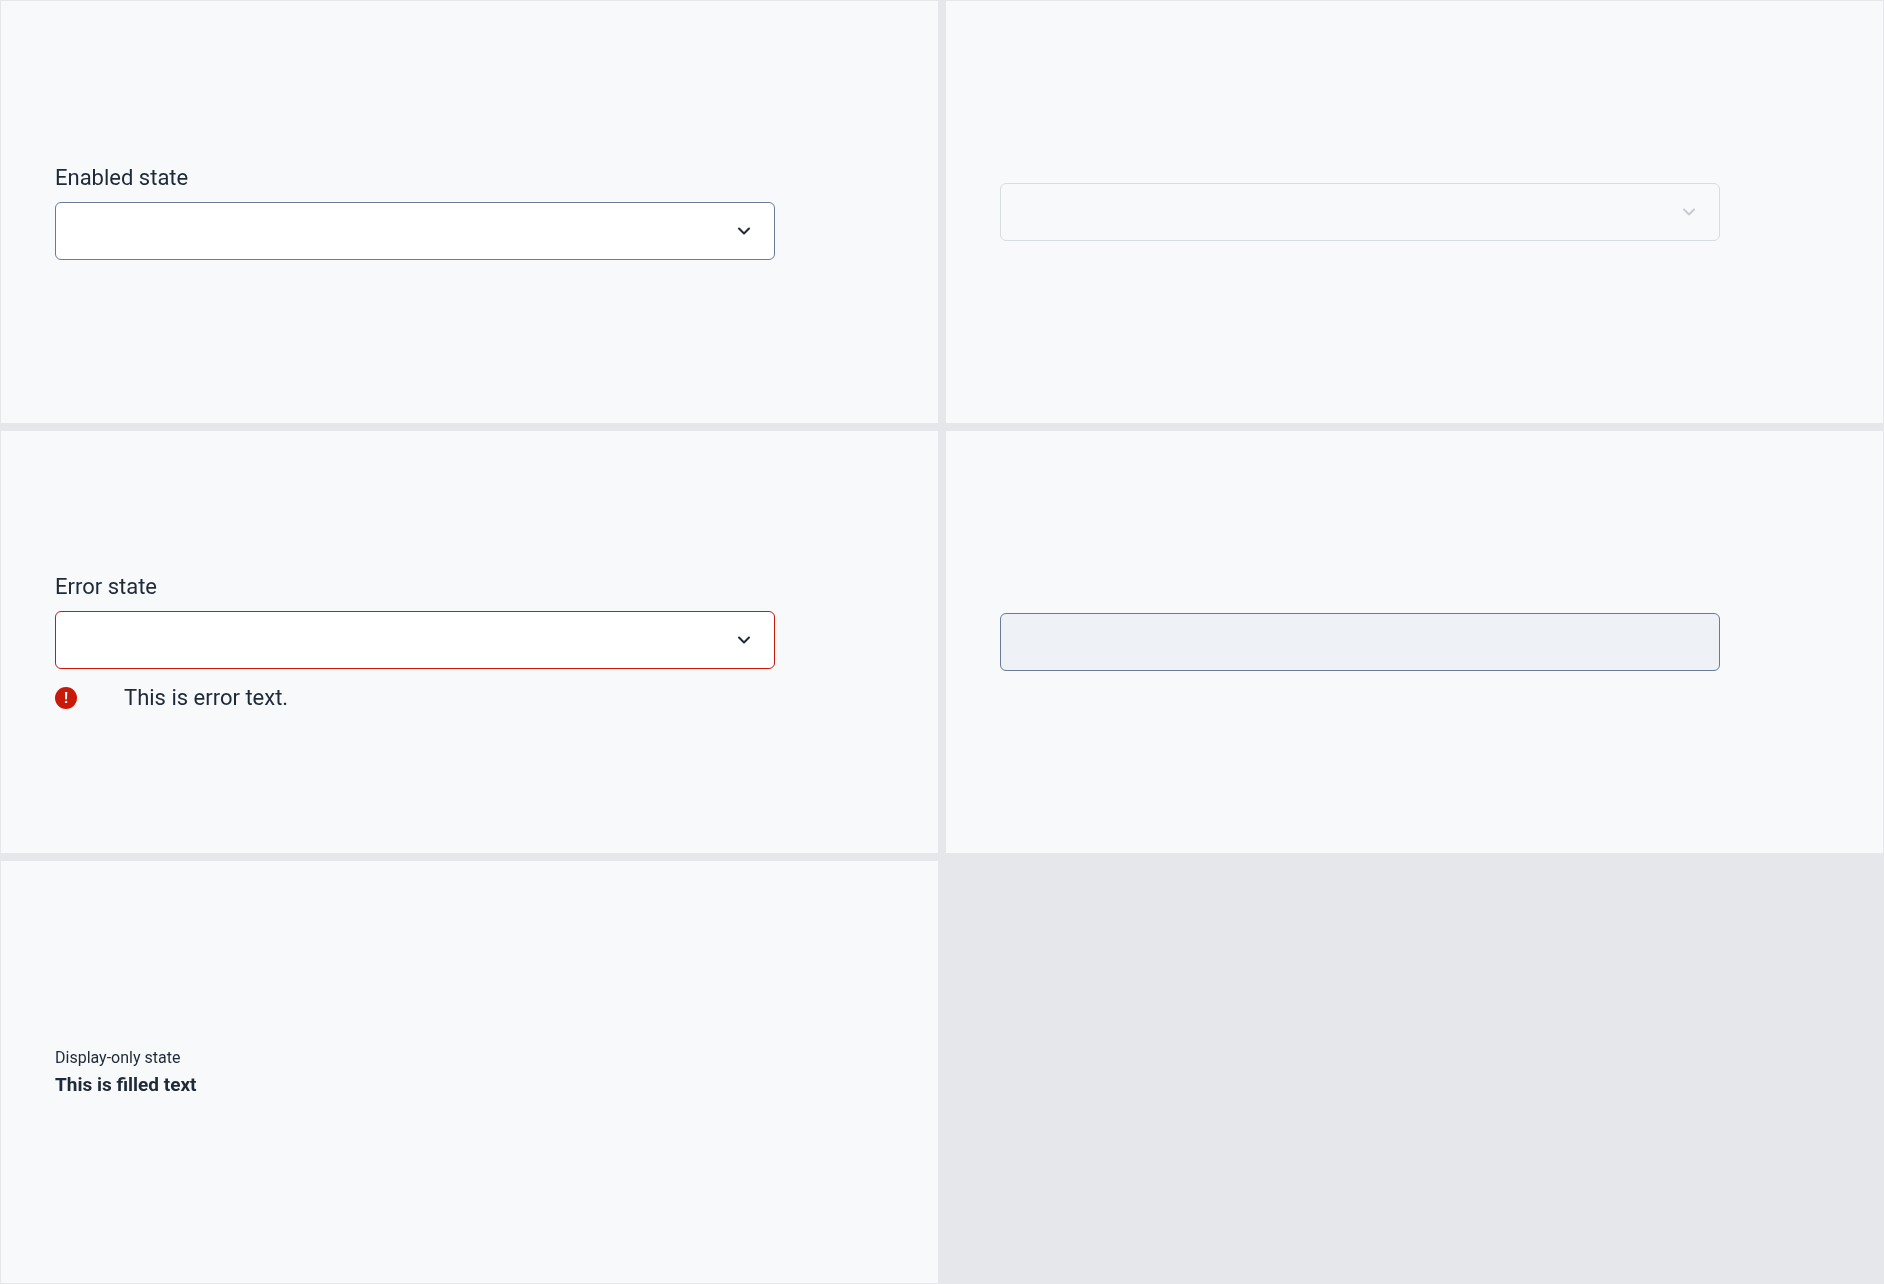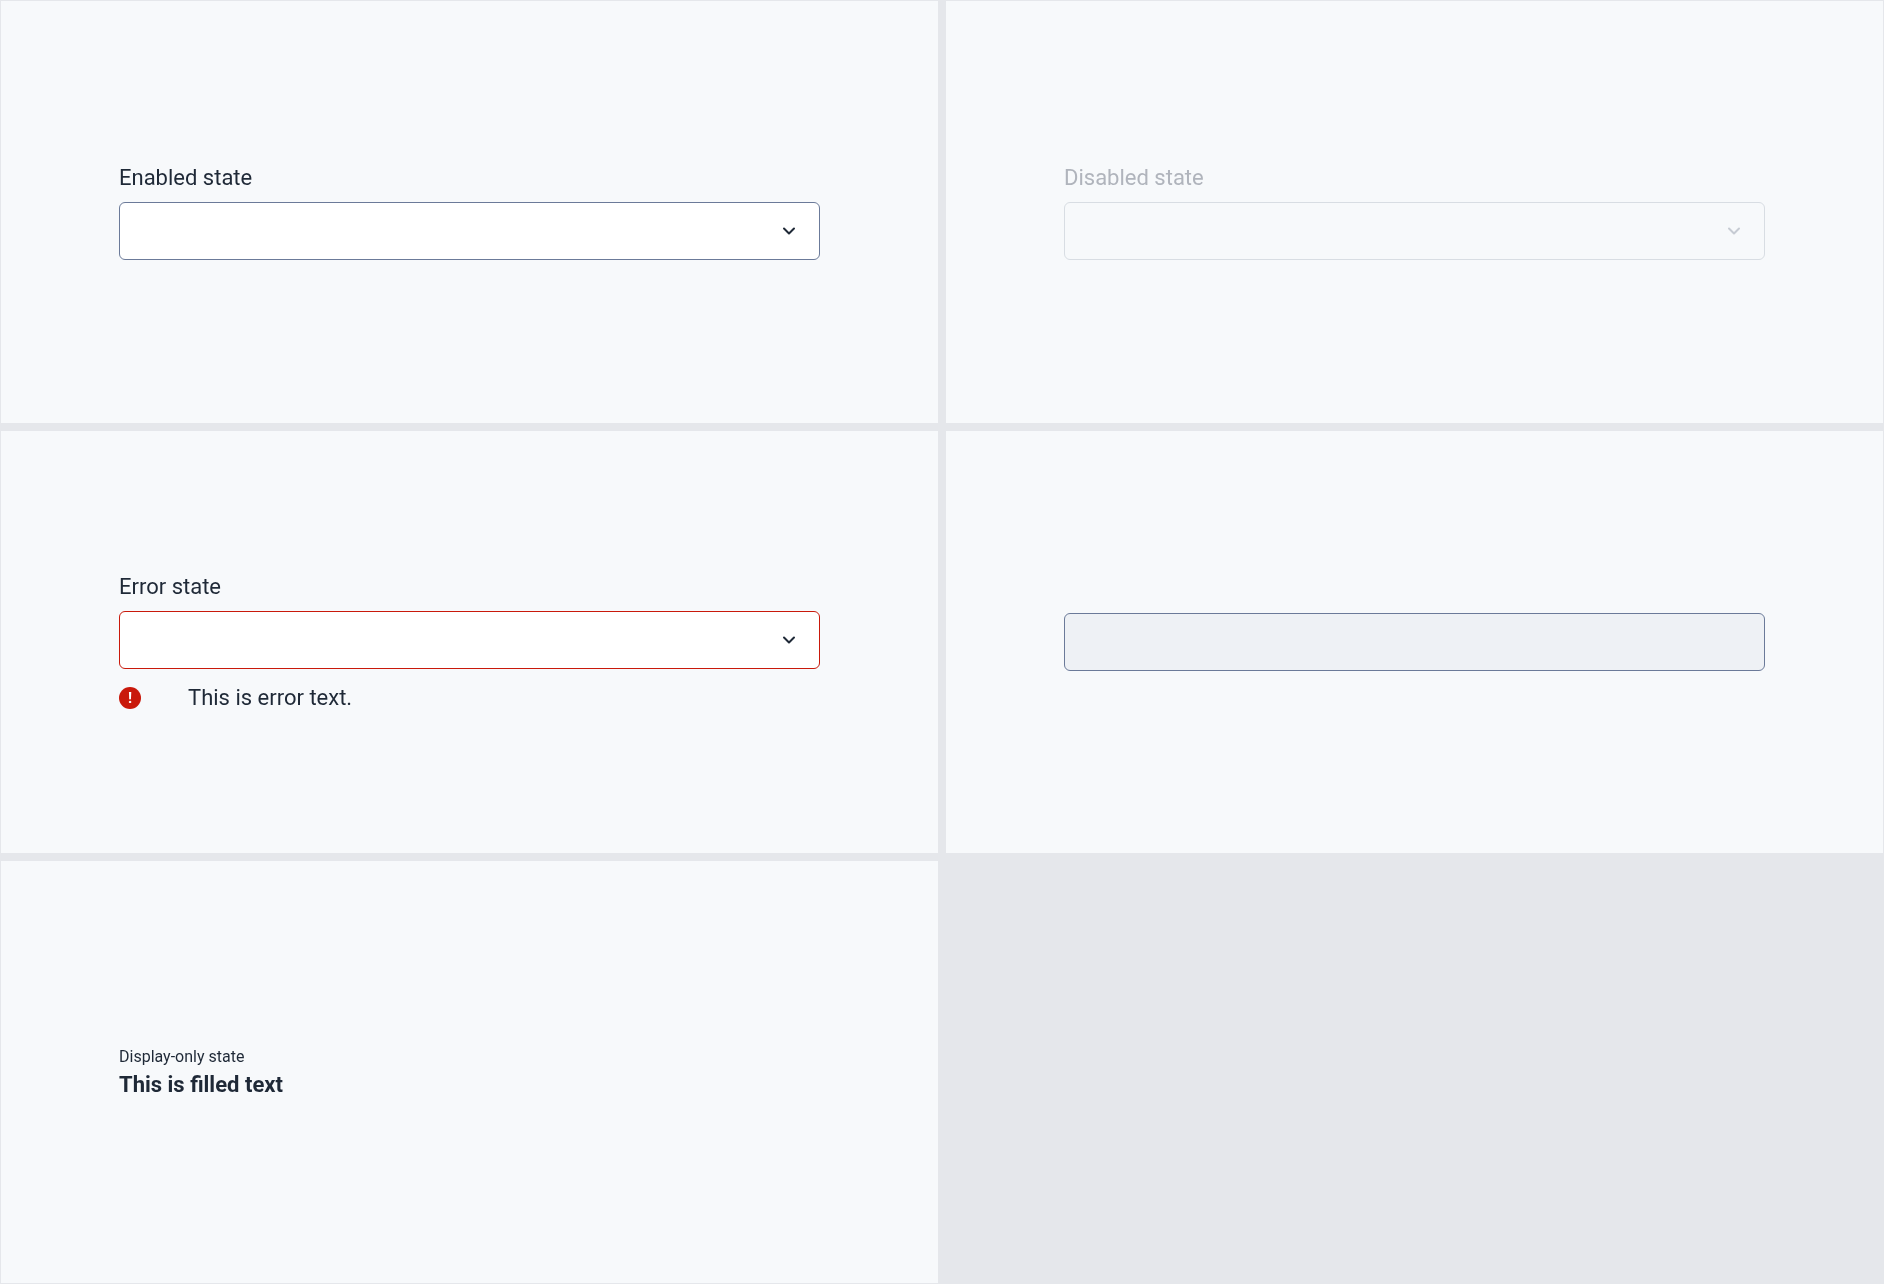--- a/index.html
+++ b/index.html
@@ -14,21 +14,21 @@
     grid-template-columns: 1fr 1fr;
     grid-template-rows: 1fr 1fr 1fr;
     width: 1884px;
     height: 1284px;
     gap: 6px;
     background: #e5e7eb;
   }
   .cell {
     background: #f7f9fb;
     border: 1px solid #e5e7eb;
-    padding: 42px 118px;
+    padding: 42px 54px;
     display: flex;
     flex-direction: column;
     justify-content: center;
   }
   .field-label {
     font-size: 22px;
     color: #1f2937;
     margin-bottom: 12px;
     font-weight: 400;
   }
@@ -100,21 +100,21 @@
     color: #1f2937;
     margin-left: 35px;
   }
   .display-label {
     font-size: 16px;
     color: #1f2937;
     margin-bottom: 6px;
     font-weight: 400;
   }
   .display-value {
-    font-size: 22px;
+    font-size: 19px;
     color: #1f2937;
     font-weight: 700;
   }
 </style>
 </head>
 <body>
 
 <div class="grid">
 
   <div class="cell">
@@ -125,21 +125,20 @@
           <svg viewBox="0 0 16 16" width="16" height="16">
               <path d="M3 5.5 L8 10.5 L13 5.5" fill="none" stroke="#1f2937" stroke-width="2" stroke-linecap="round" stroke-linejoin="round"></path>
             </svg>
         </span>
       </div>
     </div>
   </div>
 
 
   <div class="cell">
-    <div class="field-label disabled">Disabled state</div>
     <div class="select-wrap">
       <div class="select-box disabled">
         <span class="chevron disabled">
           <svg viewBox="0 0 16 16" width="16" height="16">
               <path d="M3 5.5 L8 10.5 L13 5.5" fill="none" stroke="#c6cbd3" stroke-width="2" stroke-linecap="round" stroke-linejoin="round"></path>
             </svg>
         </span>
       </div>
     </div>
   </div>

